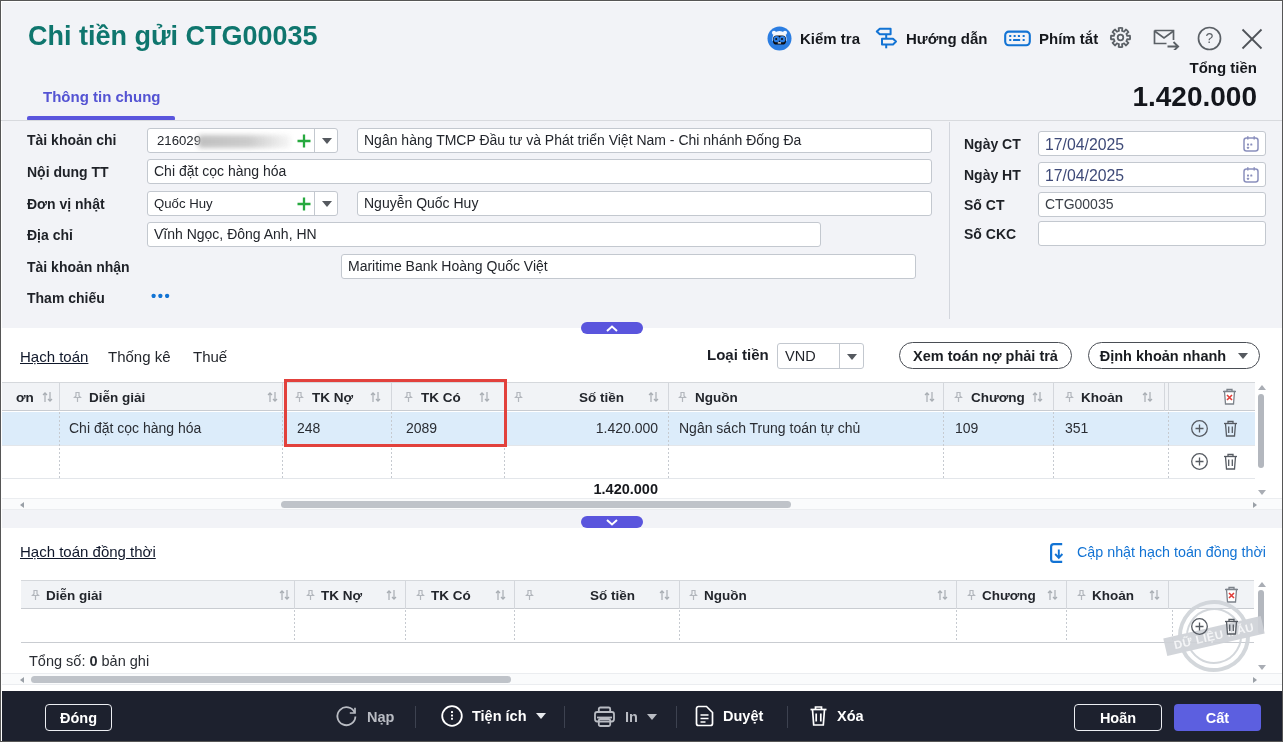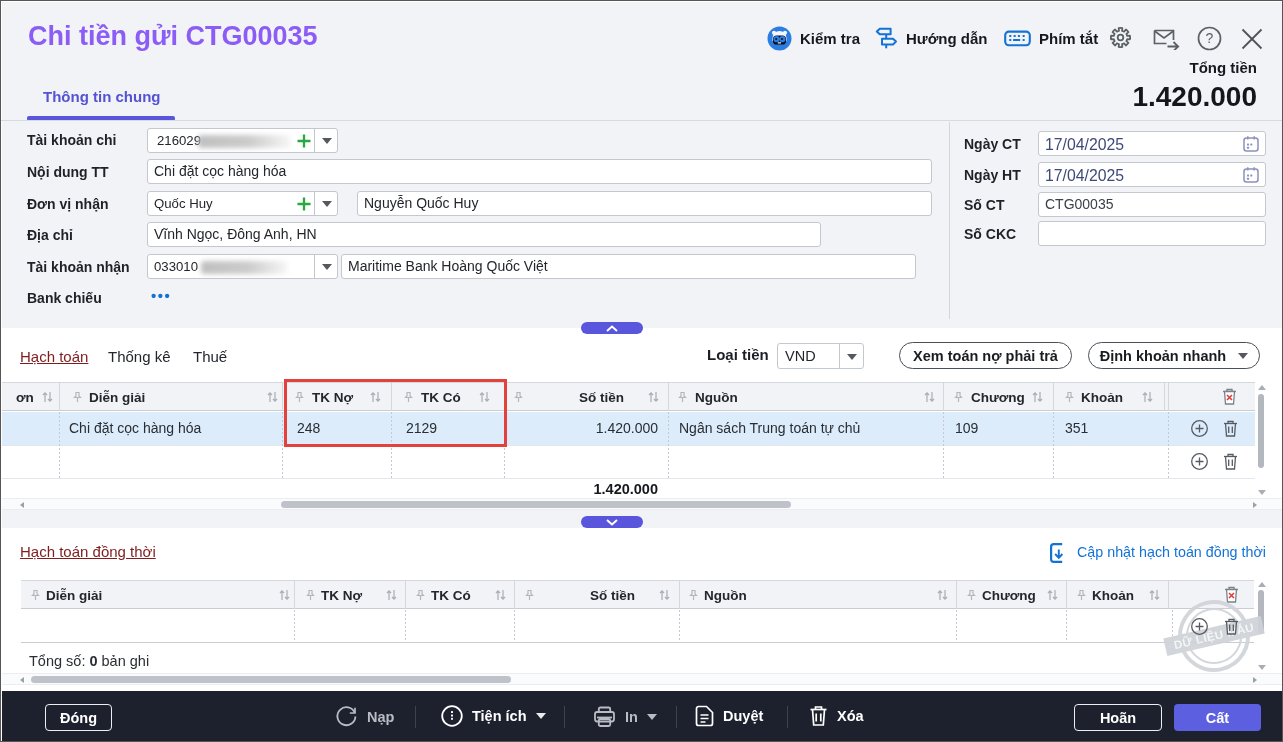--- a/index.html
+++ b/index.html
@@ -1,21 +1,21 @@
 <!DOCTYPE html>
 <html><head><meta charset="utf-8">
 <style>
 *{margin:0;padding:0;box-sizing:border-box;}
 html,body{width:1283px;height:742px;overflow:hidden;}
 body{font-family:"Liberation Sans",sans-serif;color:#1c1f26;}
 #app{position:relative;width:1283px;height:742px;background:#fff;border:1px solid #565656;overflow:hidden;}
 .abs{position:absolute;}
 
 #topbar{position:absolute;left:1px;top:1px;width:1281px;height:327px;background:#f2f3f7;}
-#title{position:absolute;left:26px;top:19px;font-size:27px;font-weight:bold;color:#8b5cf6;letter-spacing:0;}
+#title{position:absolute;left:26px;top:19px;font-size:27px;font-weight:bold;color:#0f766e;letter-spacing:0;}
 .topact{position:absolute;top:24px;height:24px;display:flex;align-items:center;gap:8px;font-size:15px;font-weight:bold;color:#16181d;}
 #tongtien-lbl{position:absolute;right:26px;top:57px;font-size:15px;font-weight:bold;color:#16181d;margin-left:32px;}
 #tongtien-val{position:absolute;right:26px;top:79px;font-size:28px;font-weight:bold;color:#14161c;}
 #tab1{position:absolute;left:41px;top:86px;font-size:15px;font-weight:bold;color:#5453d3;}
 #tabline{position:absolute;left:25px;top:114px;width:148px;height:4.5px;background:#5a55dd;border-radius:2px;}
 #hdrsep{position:absolute;left:0px;top:119px;width:1281px;height:1px;background:#d8dade;}
 
 #formsec{position:absolute;left:1px;top:120px;width:1281px;height:207px;}
 .flabel{position:absolute;left:25px;font-size:14px;font-weight:bold;color:#1e2127;}
 .rlabel{position:absolute;left:962px;font-size:14px;font-weight:bold;color:#1e2127;}
@@ -23,21 +23,21 @@
 #vdiv{position:absolute;left:947px;top:1px;width:1px;height:197px;background:#d3d6dd;}
 .combo-sep{position:absolute;top:0;width:1px;height:23px;background:#c3c8cf;}
 .caret{display:inline-block;width:0;height:0;border-left:5px solid transparent;border-right:5px solid transparent;border-top:6.5px solid #55595f;}
 .blur{position:absolute;background:linear-gradient(90deg,#b9b9b9 0%,#c6c6c6 55%,rgba(222,222,222,0.25) 100%);filter:blur(2.5px);border-radius:3px;opacity:0.9;}
 .dots3{color:#1273d4;font-weight:bold;font-size:15px;letter-spacing:1.5px;}
 .datetxt{color:#3e4a78;}
 
 .band{position:absolute;left:1px;width:1281px;background:#f2f3f7;}
 .pill{position:absolute;left:580px;width:62px;height:12px;background:#5a55dd;border-radius:6px;display:flex;align-items:center;justify-content:center;z-index:7;}
 
-.seclink{font-size:15px;color:#7f1d1d;}
+.seclink{font-size:15px;color:#0f172a;}
 .secplain{font-size:15px;color:#23262c;}
 
 .th-txt{position:absolute;font-size:13.5px;font-weight:bold;color:#23262c;top:50%;transform:translateY(-50%);}
 .td-txt{position:absolute;font-size:14px;color:#2a2d33;top:calc(50% - 1px);transform:translateY(-50%);white-space:nowrap;}
 .vline-s{position:absolute;width:1px;background:#d4d7dc;}
 .vline-d{position:absolute;width:1px;background-image:linear-gradient(#c6cad0 40%,rgba(255,255,255,0) 0%);background-size:1px 4px;}
 .hline{position:absolute;height:1px;background:#dfe2e6;}
 
 .hsb{position:absolute;height:12px;background:#fafbfc;border-top:1px solid #ebedf0;border-bottom:1px solid #ebedf0;}
 .hsb .thumb{position:absolute;top:2px;height:7px;background:#bfc3c9;border-radius:4px;}
@@ -129,39 +129,38 @@
   <div id="vdiv"></div>
   <div class="flabel" style="top:11px;">Tài khoản chi</div>
   <div class="inp" style="left:145px;top:7px;width:191px;font-size:13.2px;padding-left:9px;">216029<div class="blur" style="left:50px;top:6px;width:93px;height:13px;"></div>
     <svg class="abs" style="left:149px;top:5px;" width="14" height="14" viewBox="0 0 14 14">
           <g stroke="#27a93f" stroke-width="2.3">
             <line x1="7" y1="0.5" x2="7" y2="13.5"></line>
             <line x1="0.5" y1="7" x2="13.5" y2="7"></line>
           </g>
         </svg>
     <div class="combo-sep" style="left:166px;"></div><span class="caret abs" style="left:174px;top:9px;"></span></div>
+  <div class="inp" style="left:355px;top:7px;width:575px;">Ngân hàng TMCP Đầu tư và Phát triển Việt Nam  -  Chi nhánh Đống Đa</div>
   <div class="flabel" style="top:43px;">Nội dung TT</div>
   <div class="inp" style="left:145px;top:38px;width:785px;">Chi đặt cọc hàng hóa</div>
-  <div class="flabel" style="top:75px;">Đơn vị nhận</div>
+  <div class="flabel" style="top:75px;">Đơn vị nhật</div>
   <div class="inp" style="left:145px;top:70px;width:191px;font-size:13.2px;">Quốc Huy
     <svg class="abs" style="left:149px;top:5px;" width="14" height="14" viewBox="0 0 14 14">
           <g stroke="#27a93f" stroke-width="2.3">
             <line x1="7" y1="0.5" x2="7" y2="13.5"></line>
             <line x1="0.5" y1="7" x2="13.5" y2="7"></line>
           </g>
         </svg>
     <div class="combo-sep" style="left:166px;"></div><span class="caret abs" style="left:174px;top:9px;"></span></div>
   <div class="inp" style="left:355px;top:70px;width:575px;">Nguyễn Quốc Huy</div>
   <div class="flabel" style="top:106px;">Địa chỉ</div>
   <div class="inp" style="left:145px;top:101px;width:674px;">Vĩnh Ngọc, Đông Anh, HN</div>
   <div class="flabel" style="top:138px;">Tài khoản nhận</div>
-  <div class="inp" style="left:145px;top:133px;width:191px;font-size:13.2px;">033010<div class="blur" style="left:53px;top:6px;width:87px;height:13px;"></div>
-    <div class="combo-sep" style="left:166px;"></div><span class="caret abs" style="left:174px;top:9px;"></span></div>
   <div class="inp" style="left:339px;top:133px;width:575px;">Maritime Bank Hoàng Quốc Việt</div>
-  <div class="flabel" style="top:169px;">Bank chiếu</div>
+  <div class="flabel" style="top:169px;">Tham chiếu</div>
   <div class="dots3 abs" style="left:149px;top:166px;">•••</div>
   <div class="rlabel" style="top:15px;">Ngày CT</div>
   <div class="inp datetxt" style="left:1036px;top:10px;width:228px;font-size:15.8px;line-height:25px;">17/04/2025
     <svg class="abs" style="left:203px;top:3px;" width="18" height="18" viewBox="0 0 18 18" fill="none" stroke="#8b90bd" stroke-width="1.5">
           <rect x="2" y="3" width="14" height="13" rx="2.5"></rect>
           <line x1="5.8" y1="1.2" x2="5.8" y2="4.5"></line>
           <line x1="12.2" y1="1.2" x2="12.2" y2="4.5"></line>
           <g stroke="none" fill="#8b90bd">
             <rect x="5" y="8.6" width="2" height="2" rx="0.4"></rect>
             <rect x="8.3" y="8.6" width="2" height="2" rx="0.4"></rect>
@@ -329,21 +328,21 @@
             </g>
             <g stroke="#e03c38" stroke-width="1.6">
               <path d="M5 7 l5 5 M10 7 l-5 5"></path>
             </g>
           </svg>
     </div>
 
     <div class="abs" style="left:0;top:30px;width:1253px;height:33px;">
       <div class="td-txt" style="left:67px;">Chi đặt cọc hàng hóa</div>
       <div class="td-txt" style="left:295px;">248</div>
-      <div class="td-txt" style="left:404px;">2129</div>
+      <div class="td-txt" style="left:404px;">2089</div>
       <div class="td-txt" style="right:597px;">1.420.000</div>
       <div class="td-txt" style="left:677px;">Ngân sách Trung toán tự chủ</div>
       <div class="td-txt" style="left:953px;">109</div>
       <div class="td-txt" style="left:1063px;">351</div>
       <svg class="abs" style="left:1189px;top:8px;" width="17" height="17" viewBox="0 0 17 17">
             <circle cx="8.5" cy="8.5" r="7.8" fill="none" stroke="#565b62" stroke-width="1.3"></circle>
             <path d="M8.5 4.5 v8 M4.5 8.5 h8" stroke="#565b62" stroke-width="1.3"></path>
           </svg>
       <svg class="abs" style="left:1221px;top:8px;" width="15" height="17" viewBox="0 0 15 17">
             <g fill="none" stroke="#565b62" stroke-width="1.3">

